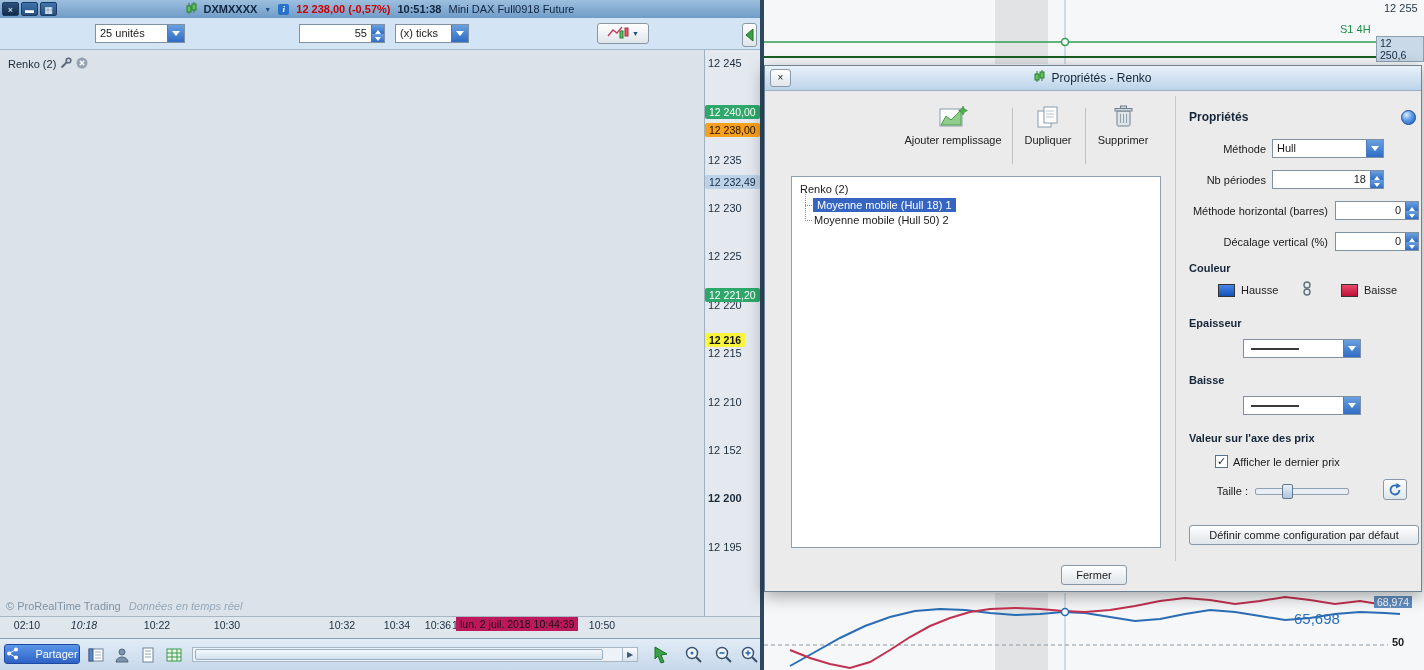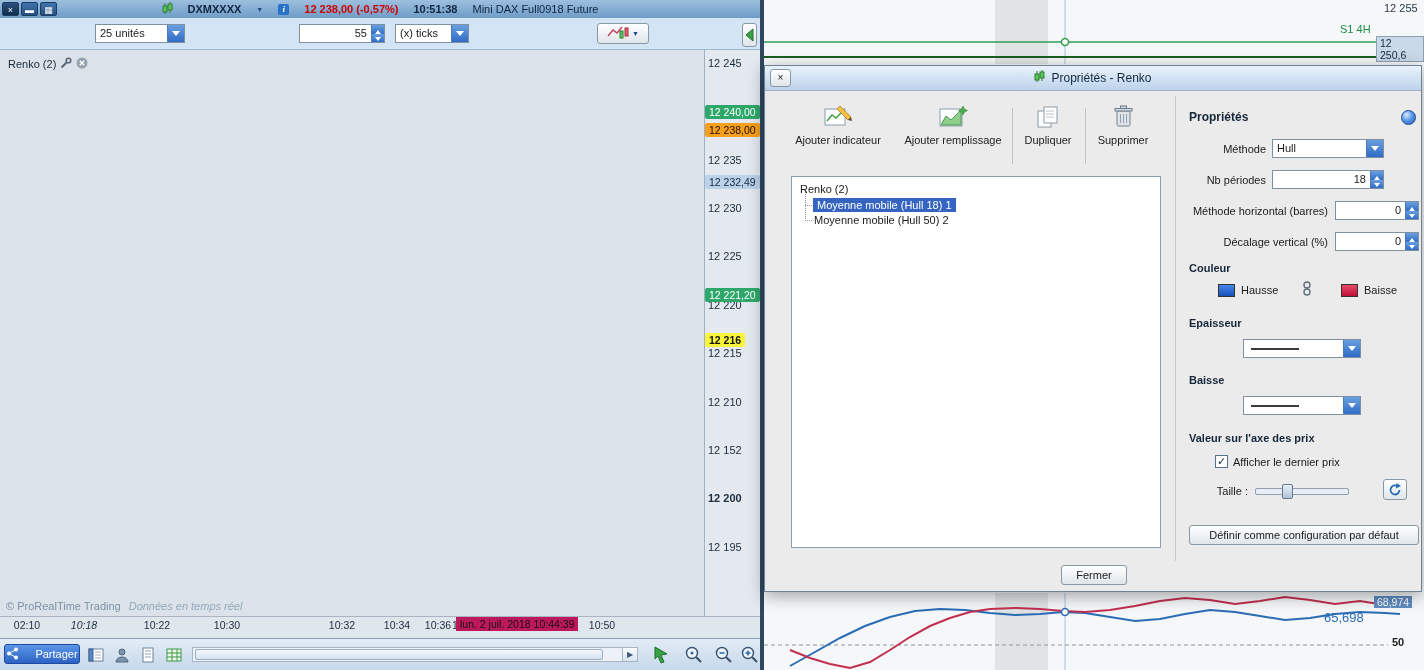--- a/index.html
+++ b/index.html
@@ -8,21 +8,21 @@
   .abs{position:absolute}
   
   #left-window{position:absolute;left:0;top:0;width:760px;height:670px;background:#dbe2e9;z-index:3}
   #win-divider{position:absolute;left:760px;top:0;width:4px;height:670px;background:#2f4861;z-index:3}
   .lw-titlebar{position:absolute;left:0;top:0;width:760px;height:18px;
       background:linear-gradient(#9dbfde,#6f9cc7);display:flex;align-items:center;z-index:6}
   .win-btns{display:flex;gap:2px;margin-left:2px}
   .win-btn{width:17px;height:14px;font-size:9px;line-height:14px;text-align:center;color:#fff;
       background:linear-gradient(#3f74ad,#27507e);border:1px solid #1b3c60;border-radius:2px;box-sizing:border-box}
   .win-btn.dark{background:linear-gradient(#2b517e,#122c4c)}
-  .tb-center{position:absolute;left:0;right:0;display:flex;justify-content:center;align-items:center;gap:15px;
+  .tb-center{position:absolute;left:0;right:0;display:flex;justify-content:center;align-items:center;gap:7px;
       font-size:11px;color:#102540}
   .tb-sym{font-weight:bold}
   .tb-dd{font-size:7px;color:#1d4d86}
   .tb-info{width:11px;height:11px;border-radius:2px;background:#2a72c8;color:#fff;font-size:9px;
       font-style:italic;font-weight:bold;text-align:center;line-height:11px;font-family:"Liberation Serif",serif}
   .tb-price{color:#cf0000;font-weight:bold}
   .tb-time{font-weight:bold}
   .lw-toolbar{position:absolute;left:0;top:18px;width:760px;height:32px;background:#d3e5f4;
       border-bottom:1px solid #a0b8cc;box-sizing:border-box;z-index:6}
   .combo,.spinfield{position:absolute;height:19px;background:#fff;border:1px solid #7e90a2;box-sizing:border-box;font-size:11px}
@@ -76,21 +76,21 @@
       text-align:center;color:#3c5a78;background:linear-gradient(#f8fbfe,#d8e4f0);border-left:1px solid #a8b6c4}
   
   #rt-strip{position:absolute;left:763px;top:0;width:661px;height:64px;background:#f5f7f9;z-index:1}
   #rb-strip{position:absolute;left:763px;top:593px;width:661px;height:77px;background:#f5f7f9;z-index:1}
   .mini-label{position:absolute;font-size:11px;color:#2a3a4a;z-index:4;white-space:nowrap}
   #rt-badge{position:absolute;left:1376px;top:36px;background:#c9d9e8;border:1px solid #8ca0b4;color:#122a40;
       font-size:10.5px;padding:0 3px;z-index:4}
   #rt-s1{position:absolute;left:1340px;top:23px;color:#1e8e46;font-size:11px;z-index:4}
   #rb-badge{position:absolute;left:1374px;top:596px;background:#5f8cc0;color:#fff;font-size:10.5px;
       padding:0 3px;z-index:4}
-  #rb-v2{position:absolute;left:1324px;top:610px;color:#2a6db5;font-size:13px;z-index:4}
+  #rb-v2{position:absolute;left:1294px;top:610px;color:#2a6db5;font-size:15px;z-index:4}
   #rb-50{position:absolute;left:1392px;top:636px;font-weight:bold;font-size:11px;color:#222;z-index:4}
   
   #gfx{position:absolute;left:0;top:0;z-index:2;pointer-events:none}
   .cross{stroke:#7f9fd0;stroke-width:1}
   .cross2{stroke:#a8c0d8;stroke-width:1}
   .ln{fill:none;stroke-width:1.6;stroke-linejoin:round;stroke-linecap:round}
   .red{stroke:#c43a5a}.green{stroke:#2e9e52}.blue{stroke:#3a6fc0}
   .bk-g{fill:#8bca84;stroke:#4e9a4e}
   .bk-r{fill:#e89090;stroke:#b25656}
   .band{fill:#000;opacity:0.08}
@@ -440,29 +440,20 @@
     <span><svg width="11" height="13" viewBox="0 0 11 13">
           <line x1="3" y1="1" x2="3" y2="12" stroke="#2e7d32"></line>
           <rect x="1" y="4" width="4" height="6" fill="#5cc45c" stroke="#2e7d32"></rect>
           <line x1="8" y1="0" x2="8" y2="11" stroke="#2e7d32"></line>
           <rect x="6" y="2" width="4" height="6" fill="#5cc45c" stroke="#2e7d32"></rect>
         </svg></span>
     <span>Propriétés - Renko</span>
   </div>
   <div id="dlg-close" class="bevel">×</div>
 
-  <div class="dtb-btn" style="left:25px;width:96px">
-    <svg width="30" height="26" viewBox="0 0 30 26">
-        <rect x="2" y="5" width="20" height="16" fill="#fff" stroke="#8a9aaa"></rect>
-        <polyline points="4,17 9,11 13,14 20,7" fill="none" stroke="#3aa045" stroke-width="1.5"></polyline>
-        <polygon points="17,2 28,13 25,16 14,5" fill="#f5c04a" stroke="#b08020" stroke-width="0.8"></polygon>
-        <polygon points="25,16 28,13 29,17" fill="#5a4a30"></polygon>
-      </svg>
-    <span>Ajouter indicateur</span>
-  </div>
   <div class="dtb-btn" style="left:135px;width:106px">
     <svg width="30" height="26" viewBox="0 0 30 26">
         <rect x="2" y="5" width="22" height="17" fill="#fff" stroke="#8a9aaa"></rect>
         <path d="M3,21 L8,12 L13,16 L23,6 L23,21 Z" fill="#90cc8a" stroke="#4e9a4e"></path>
         <path d="M25,2 l1.5,3 3,1.5 -3,1.5 -1.5,3 -1.5,-3 -3,-1.5 3,-1.5 Z" fill="#49b04f" stroke="#2e7d32" stroke-width="0.5"></path>
       </svg>
     <span>Ajouter remplissage</span>
   </div>
   <div class="dtb-sep" style="left:247px"></div>
   <div class="dtb-btn" style="left:252px;width:62px">

